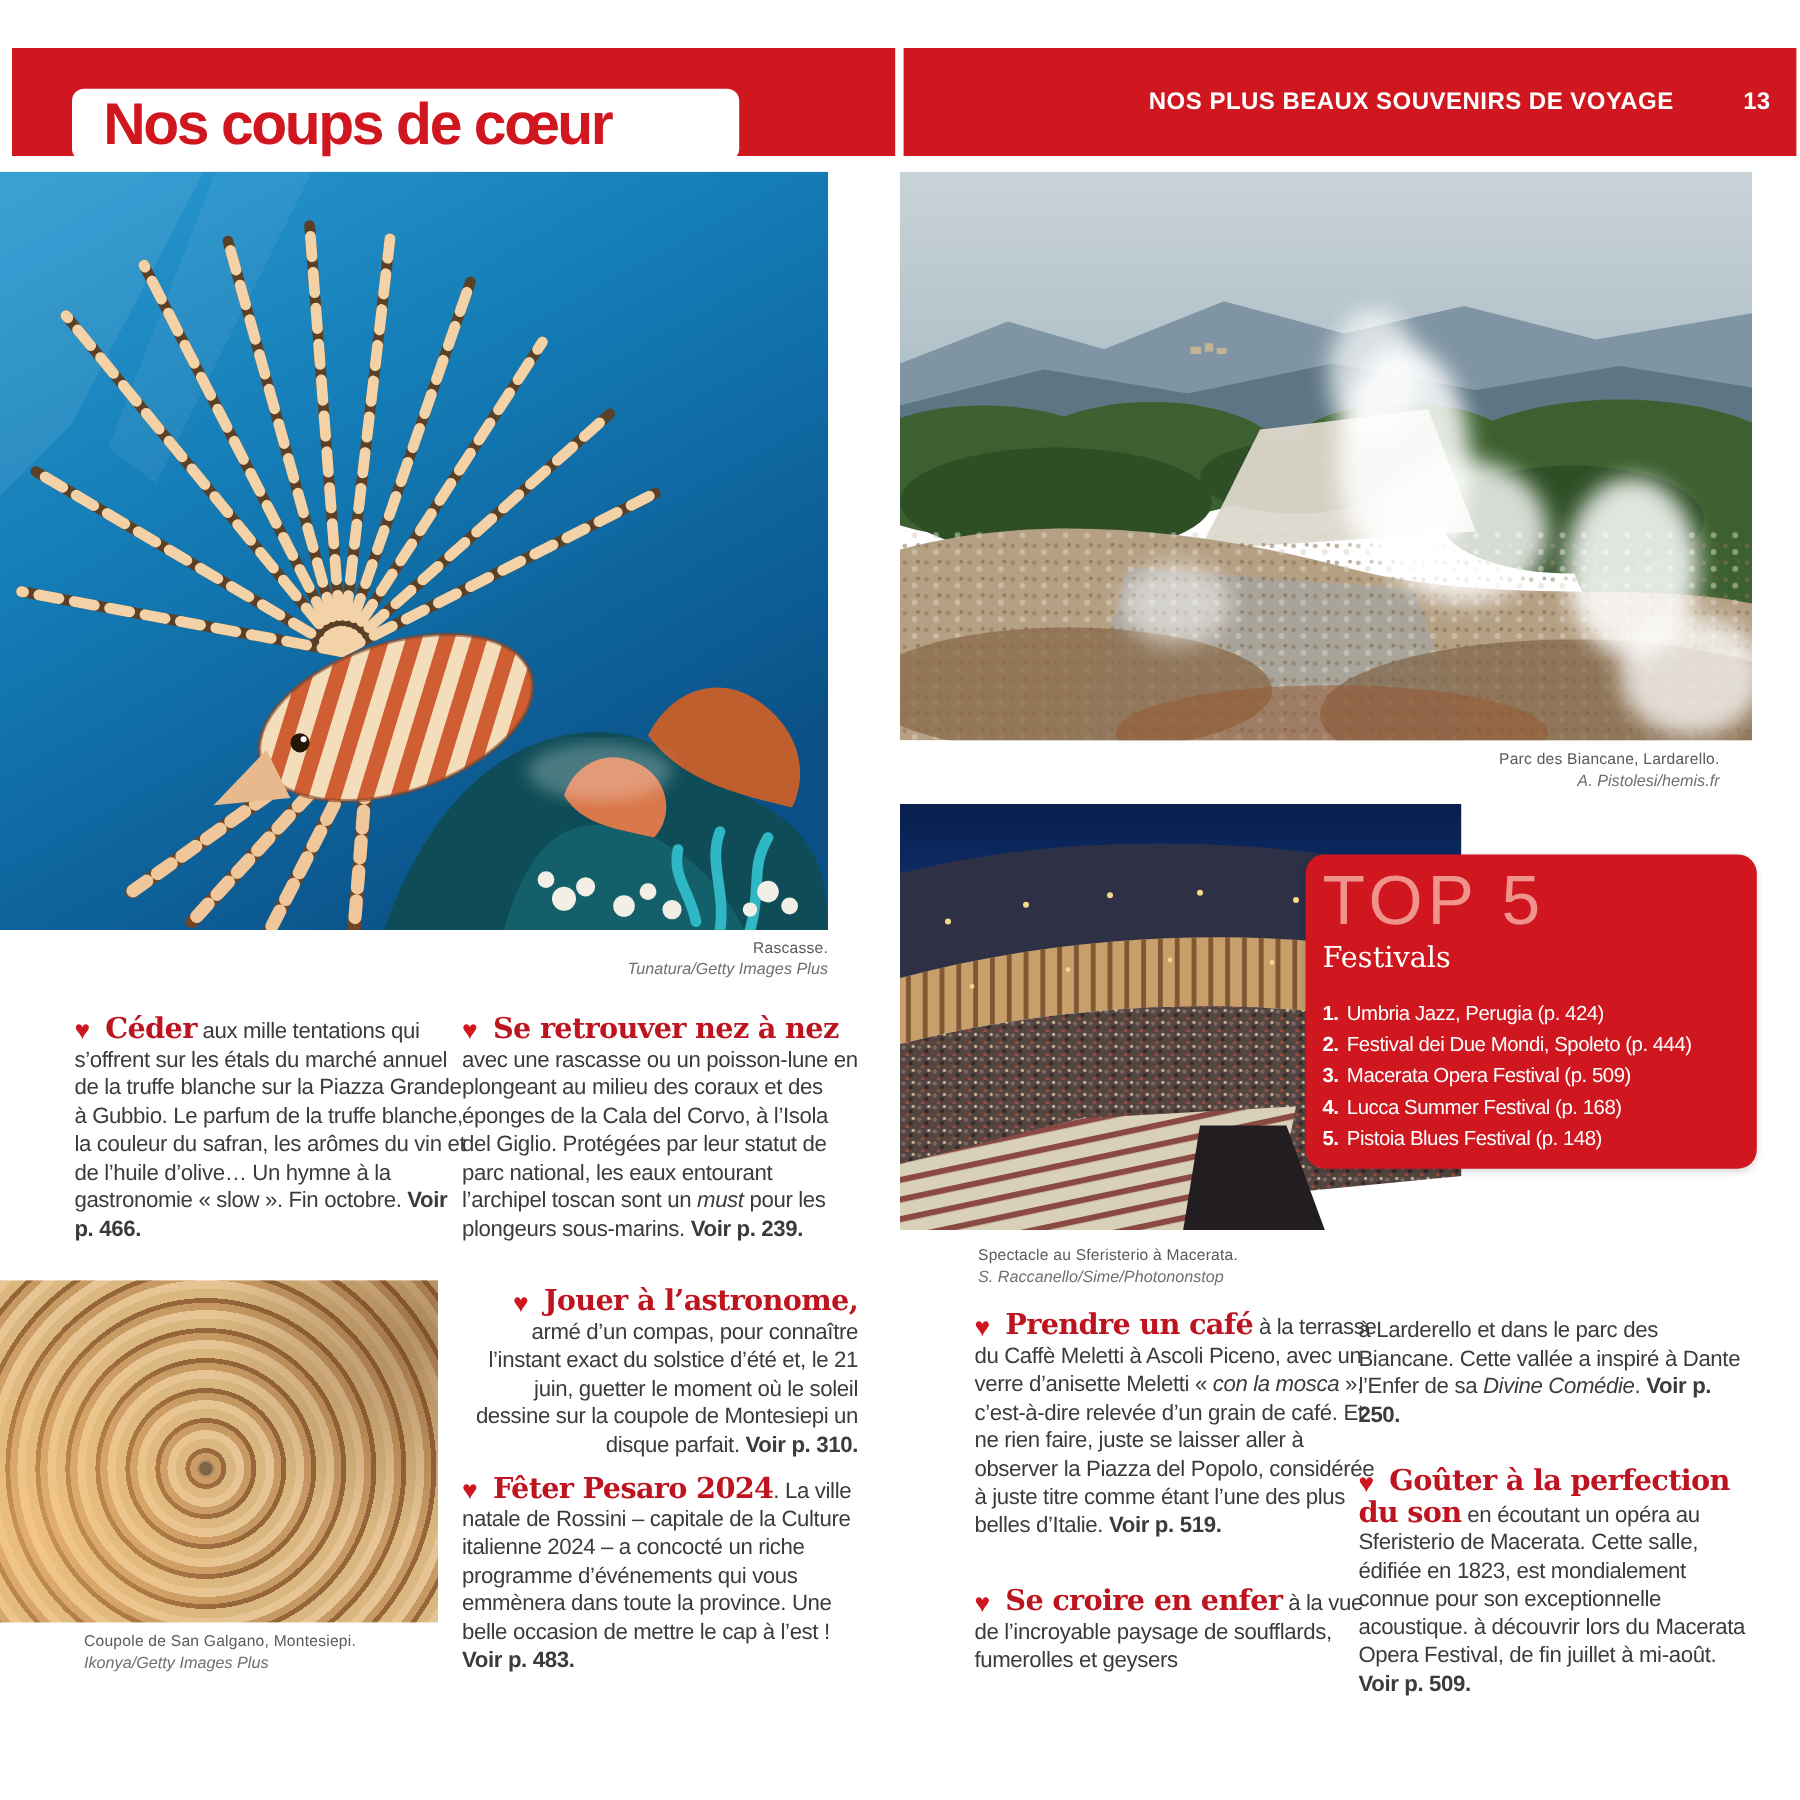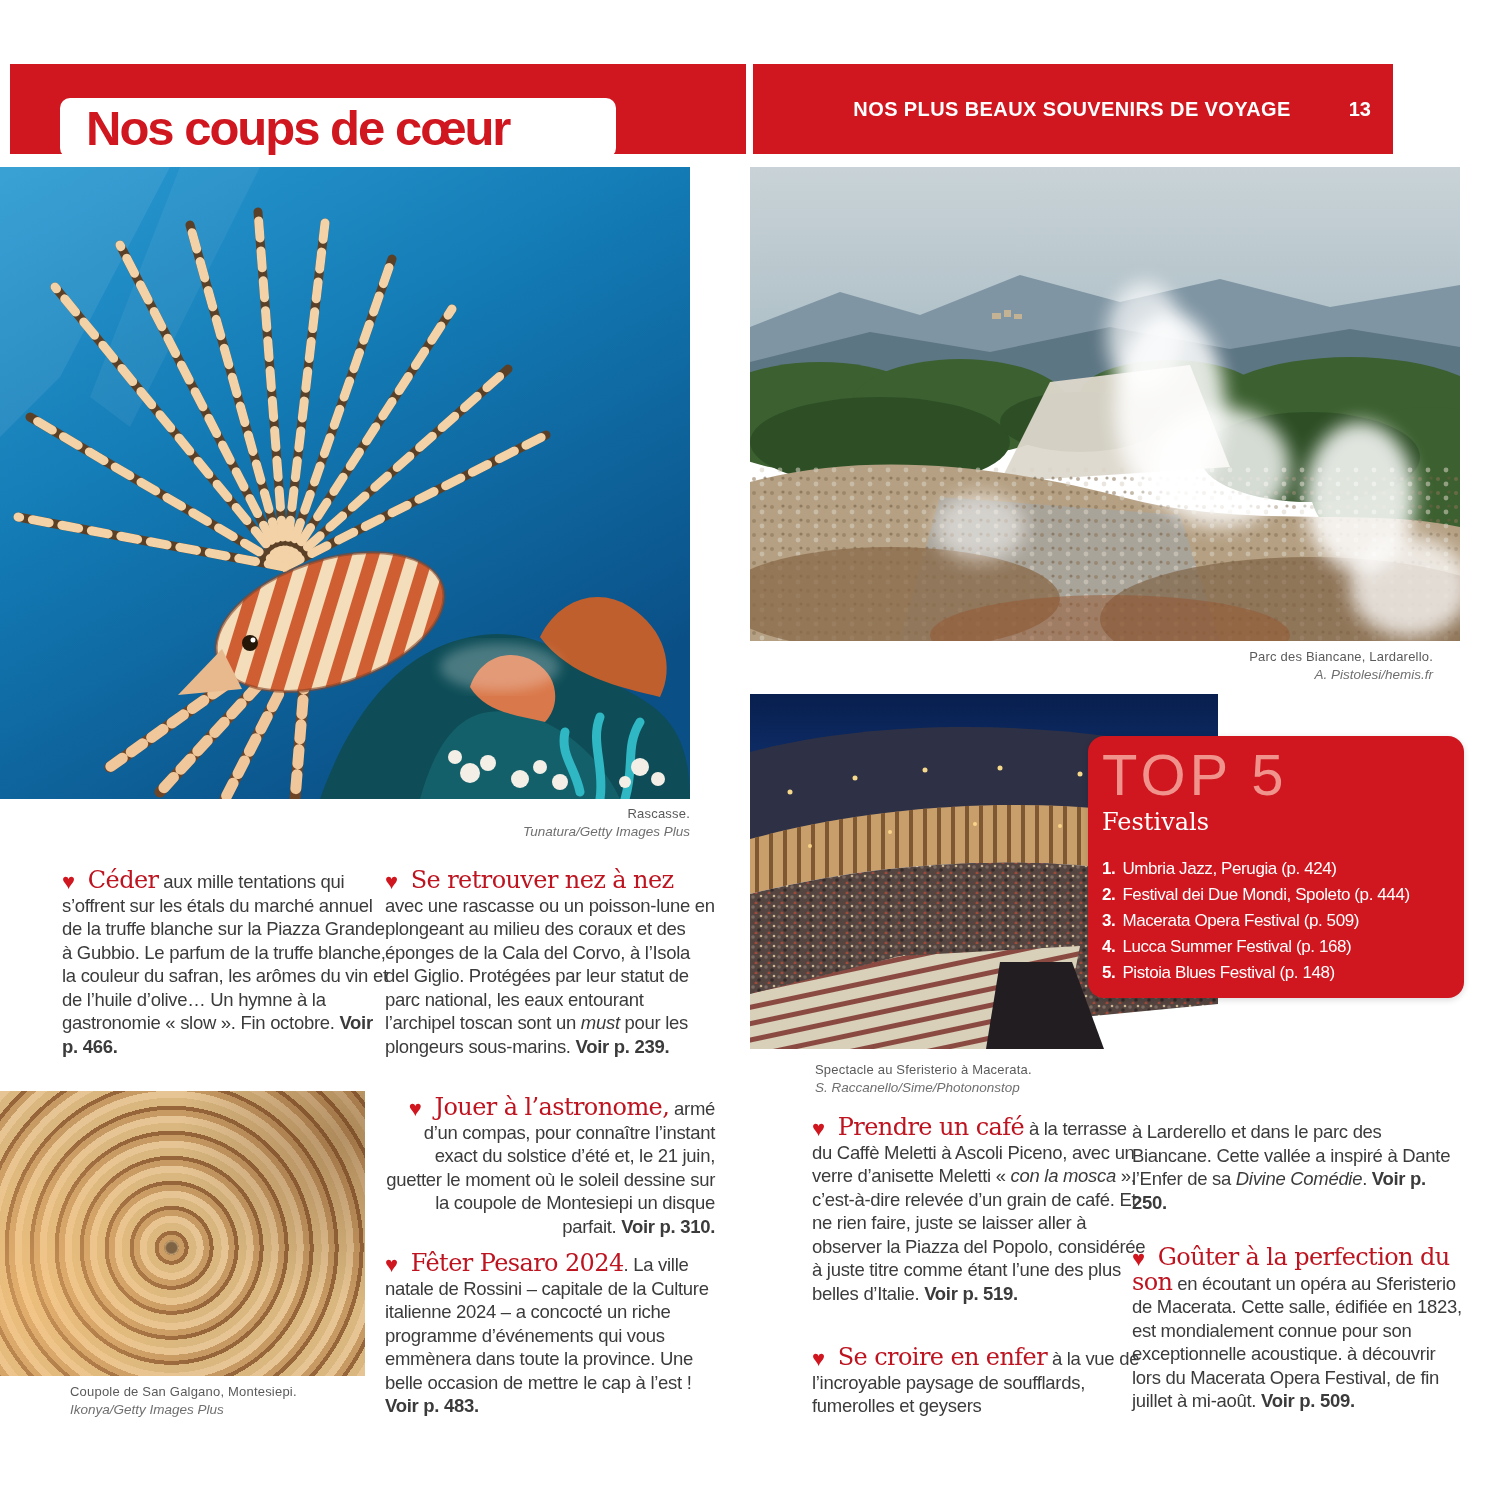--- a/index.html
+++ b/index.html
@@ -7,26 +7,26 @@
     --heading-red:#bd1420;
     --top5-title:#ef938c;
     --body-ink:#3b3b3b;
     --cap-ink:#5a5a5a;
     --credit-ink:#6f6f6f;
   }
   *{margin:0;padding:0;box-sizing:border-box;}
   html,body{background:#ffffff;}
   #page{position:relative;width:1500px;height:1500px;background:#fff;overflow:hidden;
          font-family:"Liberation Sans",sans-serif;}
-  .abs{position:absolute;margin-top:24px;}
+  .abs{position:absolute;}
 
   
   .band{background:var(--brand-red);}
   .band-left{left:10px;top:40px;width:736px;height:90px;}
-  .band-right{left:753px;top:40px;width:640px;height:90px;display:flex;align-items:center;
+  .band-right{left:753px;top:40px;width:744px;height:90px;display:flex;align-items:center;
               justify-content:flex-end;gap:58px;padding-right:22px;}
   .title-box{left:60px;top:74px;width:556px;height:60px;background:#fff;border-radius:10px;
              display:flex;align-items:center;padding-left:26px;}
   .title-box h1{font-size:49px;font-weight:bold;color:var(--brand-red);letter-spacing:-2px;
                 font-family:"Liberation Sans",sans-serif;}
   .running-head{color:#fff;font-weight:bold;font-size:20px;letter-spacing:.4px;}
   .folio{color:#fff;font-weight:bold;font-size:20px;}
 
   
   .photo{overflow:hidden;}
@@ -54,21 +54,21 @@
               letter-spacing:4px;font-weight:400;}
   .top5-sub{font-family:"DejaVu Serif",serif;font-weight:normal;font-size:24px;line-height:36px;
             text-align:left;color:#fff;margin-top:-2px;}
   .top5-list{margin-top:16px;}
   .top5-item{display:flex;font-size:17px;line-height:26px;letter-spacing:-.4px;}
   .top5-item .num{font-weight:bold;margin-right:7px;}
 
   
   .para{font-size:18.5px;line-height:23.5px;color:var(--body-ink);letter-spacing:-.3px;}
   .heart{color:var(--brand-red);font-size:22px;margin-right:13px;position:relative;top:1px;}
-  .hd{font-family:"DejaVu Serif",serif;font-weight:normal;color:var(--heading-red);
+  .hd{font-family:"DejaVu Serif",serif;font-weight:bold;color:var(--heading-red);
       font-size:24px;letter-spacing:-.6px;}
   .voir{font-weight:bold;}
   .it{font-style:italic;}
 </style>
 </head>
 <body>
 
 <div id="page">
 
   <div class="abs band band-left"></div>

